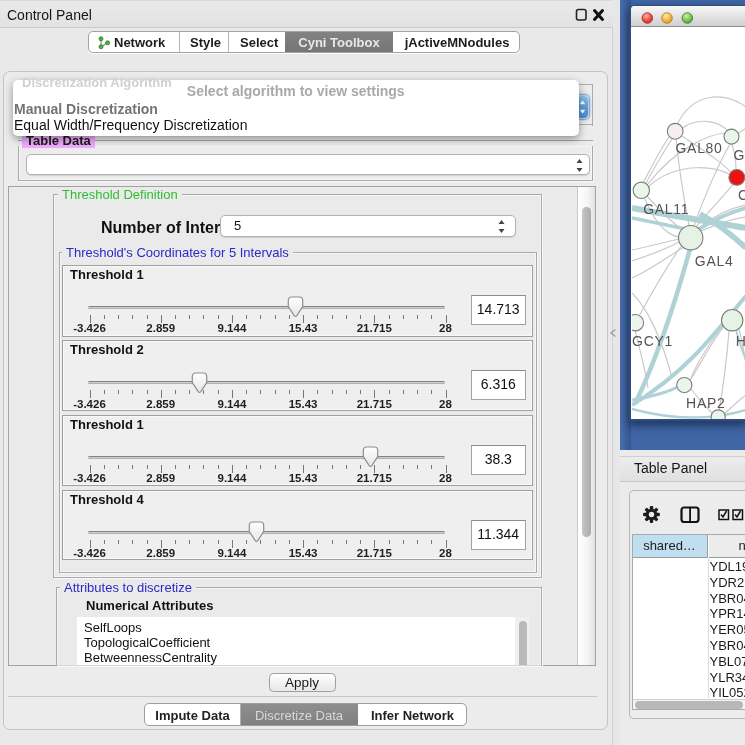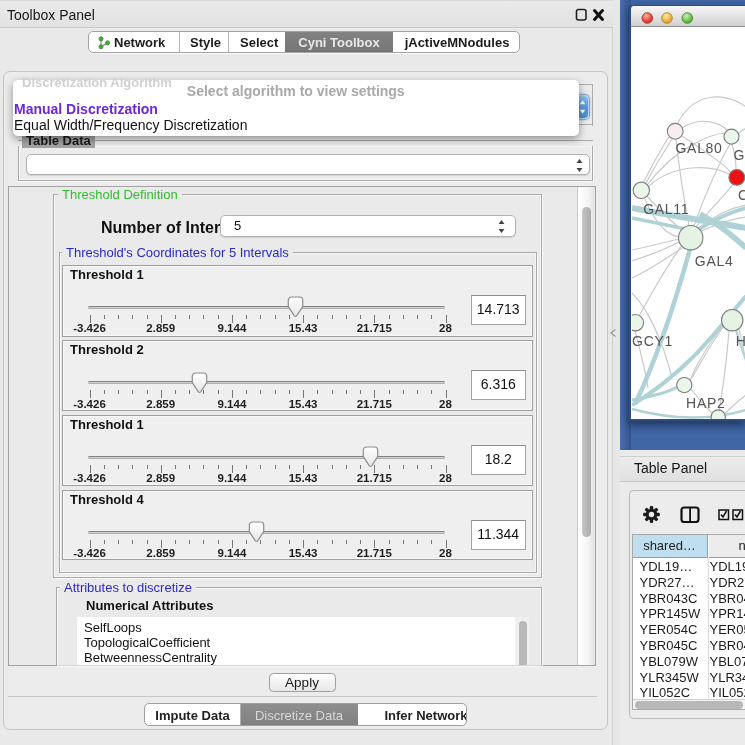--- a/index.html
+++ b/index.html
@@ -17,21 +17,21 @@
 .thumb { position:absolute; width:17px; height:24px; }
 .tick { position:absolute; width:1px; background:#777; }
 svg { display:block; }
 </style>
 </head>
 <body>
 
 <div class="abs" style="left:0;top:0;width:613px;height:745px;background:#e9e9e9;border-right:1px solid #cfcfcf;"></div>
 
 <div class="abs" style="left:0;top:0;width:613px;height:28px;background:linear-gradient(#eaeaea,#e2e2e2);border-bottom:1px solid #c9c9c9;border-top:1px solid #d8d8d8;"></div>
-<div class="abs" style="left:7px;top:7px;font-size:14px;color:#161616;">Toolbox Panel</div>
+<div class="abs" style="left:7px;top:7px;font-size:14px;color:#161616;">Control Panel</div>
 
 <svg class="abs" style="left:575px;top:8px;" width="32" height="14" viewBox="0 0 32 14">
   <rect x="1.5" y="1.5" width="9.5" height="10.5" rx="2" fill="none" stroke="#222" stroke-width="1.6"></rect>
   <path d="M19.5 2.5 L27.5 11.5 M27.5 2.5 L19.5 11.5" stroke="#111" stroke-width="3" stroke-linecap="round"></path>
 </svg>
 
 <div class="abs" style="left:88px;top:31px;width:432px;height:22px;background:#fff;border:1px solid #a3a3a3;border-radius:5px;overflow:hidden;box-shadow:0 1px 0 rgba(255,255,255,0.8);">
   <div class="abs" style="left:0;top:0;width:90.6px;height:22px;border-right:1px solid #b5b5b5;"></div>
   <div class="abs" style="left:90.6px;top:0;width:49.6px;height:22px;border-right:1px solid #b5b5b5;"></div>
   <div class="abs" style="left:140.2px;top:0;width:56.1px;height:22px;"></div>
@@ -56,21 +56,21 @@
 <div class="abs" style="left:592px;top:84px;width:1px;height:42px;background:#ababab;"></div>
 <div class="abs" style="left:576px;top:94px;width:14px;height:26px;background:#fff;border-radius:0 5px 5px 0;border:1px solid #b2b2b2;border-left:none;"></div>
 <div class="abs" style="left:577px;top:96px;width:11px;height:22px;border-radius:4px;background:linear-gradient(#8cc0ea,#5b9cd8 50%,#4a8cce);box-shadow:0 0 3px 2px rgba(90,150,220,0.55);"></div>
 <svg class="abs" style="left:578px;top:99px;" width="9" height="16" viewBox="0 0 9 16">
   <path d="M4.5 1.2 L7.2 5.2 L1.8 5.2 Z" fill="#fff"></path>
   <path d="M4.5 14.8 L7.2 10.8 L1.8 10.8 Z" fill="#fff"></path>
 </svg>
 
 <div class="gbox" style="left:18px;top:146px;width:575px;height:35px;border-top:none;"></div>
 <div class="abs" style="left:18px;top:139.5px;width:575px;height:1px;background:#a9a9a9;"></div>
-<div class="grouptitle" style="left:22px;top:133px;background:#a3a3a3;color:#1a1a1a;font-weight:bold;">Table Data</div>
+<div class="grouptitle" style="left:22px;top:133px;background:#f0abfc;color:#1a1a1a;font-weight:bold;">Table Data</div>
 <div class="combo" style="left:26px;top:154px;width:564px;height:21px;">
   <svg class="abs" style="right:4px;top:3px;" width="11" height="15" viewBox="0 0 11 15">
     <path d="M5.5 1 L8.5 5 L2.5 5 Z" fill="#444"></path>
     <path d="M5.5 14 L8.5 10 L2.5 10 Z" fill="#444"></path>
   </svg>
 </div>
 
 <div class="abs" style="left:8px;top:186px;width:588px;height:480px;background:#eaeaea;border:1px solid #a2a2a2;"></div>
 
 <div class="abs" style="left:577px;top:187px;width:18px;height:478px;background:linear-gradient(90deg,#ffffff,#f4f4f4 60%,#e2e2e2);border-left:1px solid #c9c9c9;"></div>
@@ -219,21 +219,21 @@
     <div class="ticklbl" style="left:445.5px;top:472px;">28</div>
     <svg class="thumb" style="left:362.2px;top:446px;" width="17" height="24" viewBox="0 0 17 24">
     <defs>
         <linearGradient id="thg2" x1="0" y1="0" x2="0" y2="1">
           <stop offset="0" stop-color="#ffffff"></stop>
           <stop offset="1" stop-color="#e6e6e6"></stop>
         </linearGradient>
       </defs>
     <path d="M4.5 1 h8 a3.2 3.2 0 0 1 3.2 3.2 v6.3 L9.8 19.6 q-1.3 1.6 -2.6 0 L1.3 10.5 v-6.3 A3.2 3.2 0 0 1 4.5 1 Z" fill="url(#thg2)" stroke="#8e8e8e" stroke-width="1.2"></path>
   </svg>
-    <div class="vbox" style="left:471px;top:444.5px;width:54.5px;height:30px;padding-top:5px;">18.2</div>
+    <div class="vbox" style="left:471px;top:444.5px;width:54.5px;height:30px;padding-top:5px;">38.3</div>
     <div class="tpanel" style="left:62px;top:489.8px;width:470.5px;height:70px;"></div>
     <div class="tlabel" style="left:70px;top:491.8px;">Threshold 4</div>
     <div class="track" style="left:88px;top:530.8px;width:357px;"></div>
     <div class="tick" style="left:89.5px;top:539.8px;height:8px;"></div>
     <div class="tick" style="left:103.7px;top:539.8px;height:4px;"></div>
     <div class="tick" style="left:118.0px;top:539.8px;height:4px;"></div>
     <div class="tick" style="left:132.2px;top:539.8px;height:4px;"></div>
     <div class="tick" style="left:146.5px;top:539.8px;height:4px;"></div>
     <div class="tick" style="left:160.7px;top:539.8px;height:8px;"></div>
     <div class="tick" style="left:174.9px;top:539.8px;height:4px;"></div>
@@ -285,21 +285,21 @@
 
 <div class="abs" style="left:8px;top:696px;width:589px;height:1px;background:#c6c6c6;"></div>
 <div class="abs" style="left:268.5px;top:672.5px;width:67px;height:19px;background:linear-gradient(#ffffff,#f2f2f2 50%,#e8e8e8);border:1px solid #9f9f9f;border-radius:4.5px;text-align:center;font-size:13.5px;color:#1a1a1a;padding-top:1px;">Apply</div>
 
 <div class="abs" style="left:143.5px;top:703px;width:323px;height:23px;background:#fff;border:1px solid #9e9e9e;border-radius:5px;overflow:hidden;">
   <div class="abs" style="left:0;top:0;width:96px;height:23px;border-right:1px solid #b0b0b0;"></div>
   <div class="abs" style="left:96px;top:0;width:117px;height:23px;background:linear-gradient(#8e8e8e,#7f7f7f);"></div>
   <div class="abs" style="left:213px;top:0;width:110px;height:23px;"></div>
   <div class="abs" style="left:0;top:4px;width:96px;text-align:center;font-size:13px;font-weight:bold;color:#222;">Impute Data</div>
   <div class="abs" style="left:96px;top:4px;width:117px;text-align:center;font-size:13px;color:#d8d8d8;">Discretize Data</div>
-  <div class="abs" style="left:213px;top:4px;width:110px;text-align:right;font-size:13px;font-weight:bold;color:#222;">Infer Network</div>
+  <div class="abs" style="left:213px;top:4px;width:110px;text-align:center;font-size:13px;font-weight:bold;color:#222;">Infer Network</div>
 </div>
 
 <div class="abs" style="left:614px;top:0;width:6px;height:745px;background:#e7e7e7;"></div>
 <svg class="abs" style="left:609px;top:328px;" width="8" height="10" viewBox="0 0 8 10">
   <path d="M6.5 1.5 L2 5 L6.5 8.5" fill="none" stroke="#9a9a9a" stroke-width="1.3"></path>
 </svg>
 
 <div class="abs" style="left:620px;top:0;width:125px;height:745px;background:#ebebeb;"></div>
 <div class="abs" style="left:620px;top:0;width:125px;height:450px;background:#4066a6;"></div>
 <div class="abs" style="left:620px;top:0;width:11px;height:450px;background:linear-gradient(90deg,#4a6fae,#33558e);"></div>
@@ -408,23 +408,22 @@
     <path d="M78 8.5 l2 2.5 3.5-6" stroke-width="1.5"></path>
     <rect x="90" y="4" width="9.5" height="9.5" stroke-width="1.5"></rect>
     <path d="M92 8.5 l2 2.5 3.5-6" stroke-width="1.5"></path>
   </g>
 </svg>
 
 <div class="abs" style="left:631.5px;top:534px;width:113.5px;height:175.5px;background:#fff;border:1px solid #a9a9a9;border-right:none;overflow:hidden;">
   <div class="abs" style="left:0;top:0;width:75px;height:23px;background:#bfdff0;border-right:1px solid #9c9c9c;border-bottom:1px solid #9c9c9c;text-align:center;font-size:13px;color:#222;padding-top:3px;">shared…</div>
   <div class="abs" style="left:76px;top:0;width:38px;height:23px;background:#ececec;border-bottom:1px solid #9c9c9c;font-size:13px;color:#222;padding:3px 0 0 30px;">name</div>
   <div class="abs" style="left:75.5px;top:23px;width:1px;height:140px;background:#dcdcdc;"></div>
-  <div class="abs" style="left:7px;top:24px;font-size:13px;color:#1c1c1c;line-height:15.8px;">YDL19…<br>YDR27…<br>YBR043C<br>YPR145W<br>YER054C<br>YBR045C<br>YBL079W<br>YLR345W<br>YIL052C</div>
   <div class="abs" style="left:77px;top:24px;font-size:13px;color:#1c1c1c;line-height:15.8px;">YDL194W<br>YDR277C<br>YBR043C<br>YPR145W<br>YER054C<br>YBR045C<br>YBL079W<br>YLR345W<br>YIL052C</div>
   <div class="abs" style="left:0;top:163.5px;width:114px;height:12px;background:#f4f4f4;border-top:1px solid #d0d0d0;"></div>
   <div class="abs" style="left:2px;top:165.5px;width:108px;height:8px;background:#b8b8b8;border-radius:4px;"></div>
 </div>
 
 <div class="abs" style="left:13px;top:80px;width:565.5px;height:55.5px;background:#ffffff;border-radius:5px;box-shadow:0 3px 9px rgba(0,0,0,0.4);z-index:50;"></div>
 <div class="abs" style="left:22px;top:75px;font-size:13px;font-weight:bold;color:#d0d0d0;z-index:51;">Discretization Algorithm</div>
 <div class="abs" style="left:13px;top:82.5px;width:565.5px;text-align:center;font-size:14px;font-weight:bold;color:#a9a9a9;z-index:52;">Select algorithm to view settings</div>
-<div class="abs" style="left:14px;top:100.5px;font-size:14px;font-weight:bold;color:#6d28d9;z-index:52;">Manual Discretization</div>
+<div class="abs" style="left:14px;top:100.5px;font-size:14px;font-weight:bold;color:#737373;z-index:52;">Manual Discretization</div>
 <div class="abs" style="left:14px;top:117px;font-size:14px;color:#111;z-index:52;">Equal Width/Frequency Discretization</div>
 
 </body></html>

